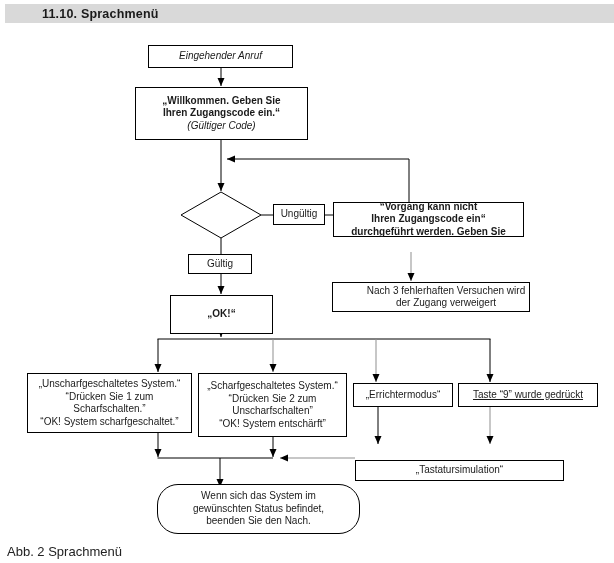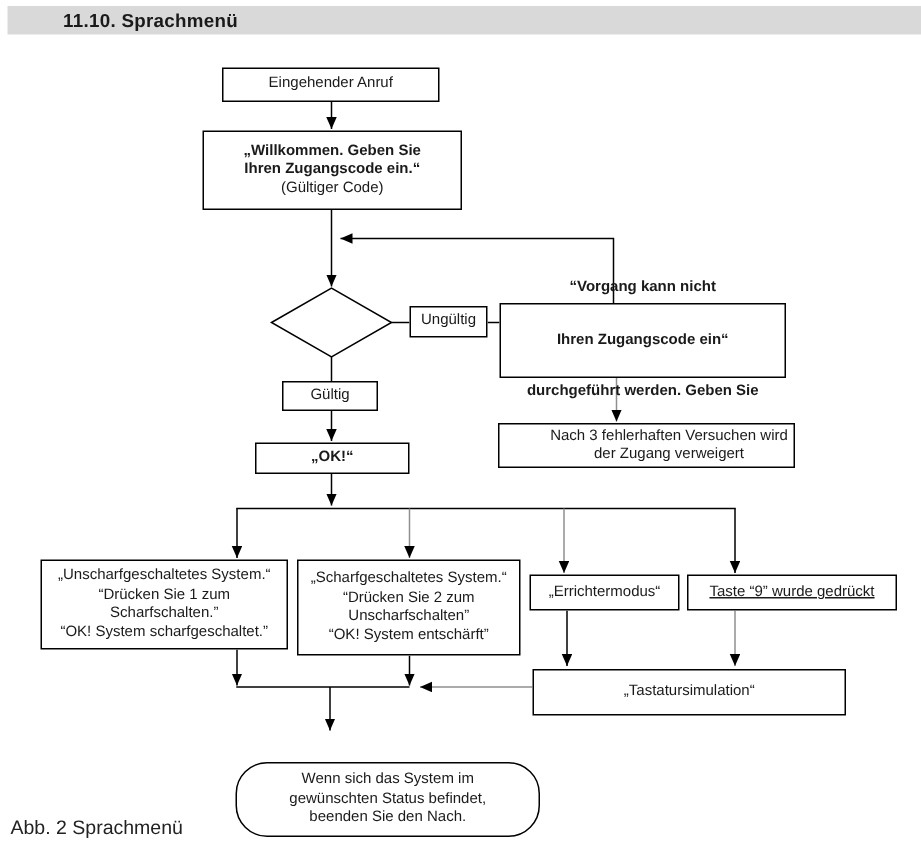--- a/index.html
+++ b/index.html
@@ -14,21 +14,21 @@
   #titlebar .t{font-size:12.5px;font-weight:bold;padding-left:5px;letter-spacing:.2px;}
   #caption{position:absolute;left:7px;top:544px;font-size:13px;color:#222;}
   svg.wires{position:absolute;left:0;top:0;z-index:1;}
   .node{
     position:absolute;box-sizing:border-box;background:#ffffff;border:1px solid #000;
     display:flex;flex-direction:column;align-items:center;justify-content:center;
     text-align:center;font-size:10px;line-height:12.5px;z-index:2;padding:1px 2px;
   }
   .node span{display:block;white-space:nowrap;}
   .bold span.m{font-weight:bold;}
-  .italic-note{}
+  .italic-note{font-style:italic;}
   #diamond-label{
     position:absolute;left:181px;top:192px;width:80px;height:46px;z-index:2;
     display:flex;align-items:center;justify-content:center;
     font-size:11px;letter-spacing:1px;background:transparent;border:none;
   }
 </style>
 </head>
 <body>
 
 <div id="page">
@@ -61,51 +61,51 @@
     <line x1="158" y1="433" x2="158" y2="457" stroke="#000" stroke-width="1" marker-end="url(#ah)"></line>
     <line x1="273" y1="437" x2="273" y2="457" stroke="#000" stroke-width="1" marker-end="url(#ah)"></line>
     <line x1="157.5" y1="458" x2="273" y2="458" stroke="#000" stroke-width="1"></line>
     <line x1="355" y1="458" x2="280" y2="458" stroke="#8f8f8f" stroke-width="1" marker-end="url(#ah)"></line>
     <line x1="220" y1="458" x2="220" y2="487" stroke="#000" stroke-width="1" marker-end="url(#ah)"></line>
     <line x1="378" y1="407" x2="378" y2="444" stroke="#000" stroke-width="1" marker-end="url(#ah)"></line>
     <line x1="490" y1="407" x2="490" y2="444" stroke="#8f8f8f" stroke-width="1" marker-end="url(#ah)"></line>
     <polygon points="181,215 221,192 261,215 221,238" fill="#ffffff" stroke="#000" stroke-width="1"></polygon>
   </svg>
 
-  <div class="node" style="left:148px;top:45px;width:145px;height:23px;">
+  <div class="node" style="left:148px;top:45px;width:145px;height:23px;font-style:italic;">
     <span>Eingehender Anruf</span>
   </div>
 
   <div class="node bold" style="left:135px;top:87px;width:173px;height:53px;">
     <span class="m">„Willkommen. Geben Sie</span>
     <span class="m">Ihren Zugangscode ein.“</span>
     <span class="italic-note">(Gültiger Code)</span>
   </div>
 
 
   <div class="node" style="left:273px;top:204px;width:52px;height:21px;">
     <span>Ungültig</span>
   </div>
 
-  <div class="node bold" style="left:333px;top:202px;width:191px;height:50px;gap:22px;">
+  <div class="node bold" style="left:333px;top:202px;width:191px;height:35px;">
     <span class="m">“Vorgang kann nicht</span>
     <span class="m">Ihren Zugangscode ein“</span>
     <span class="m">durchgeführt werden. Geben Sie</span>
   </div>
 
   <div class="node" style="left:332px;top:282px;width:198px;height:30px;padding-left:32px;">
     <span>Nach 3 fehlerhaften Versuchen wird</span>
     <span>der Zugang verweigert</span>
   </div>
 
   <div class="node" style="left:188px;top:254px;width:64px;height:20px;">
     <span>Gültig</span>
   </div>
 
-  <div class="node bold" style="left:170px;top:295px;width:103px;height:21px;">
+  <div class="node bold" style="left:170px;top:295px;width:103px;height:39px;">
     <span class="m">„OK!“</span>
   </div>
 
   <div class="node" style="left:27px;top:373px;width:165px;height:60px;">
     <span>„Unscharfgeschaltetes System.“</span>
     <span>“Drücken Sie 1 zum</span>
     <span>Scharfschalten.”</span>
     <span>“OK! System scharfgeschaltet.”</span>
   </div>
 
@@ -117,25 +117,25 @@
   </div>
 
   <div class="node" style="left:353px;top:383px;width:100px;height:24px;">
     <span>„Errichtermodus“</span>
   </div>
 
   <div class="node" style="left:458px;top:383px;width:140px;height:24px;text-decoration:underline;">
     <span>Taste “9” wurde gedrückt</span>
   </div>
 
-  <div class="node" style="left:355px;top:446px;width:209px;height:31px;">
+  <div class="node" style="left:355px;top:460px;width:209px;height:21px;">
     <span>„Tastatursimulation“</span>
   </div>
 
-  <div class="node" style="left:157px;top:508px;width:203px;height:50px;border-radius:21px;">
+  <div class="node" style="left:157px;top:484px;width:203px;height:50px;border-radius:21px;">
     <span>Wenn sich das System im</span>
     <span>gewünschten Status befindet,</span>
     <span>beenden Sie den Nach.</span>
   </div>
 
   <div id="caption">Abb. 2 Sprachmenü</div>
 
 </div>
 
 </body></html>

